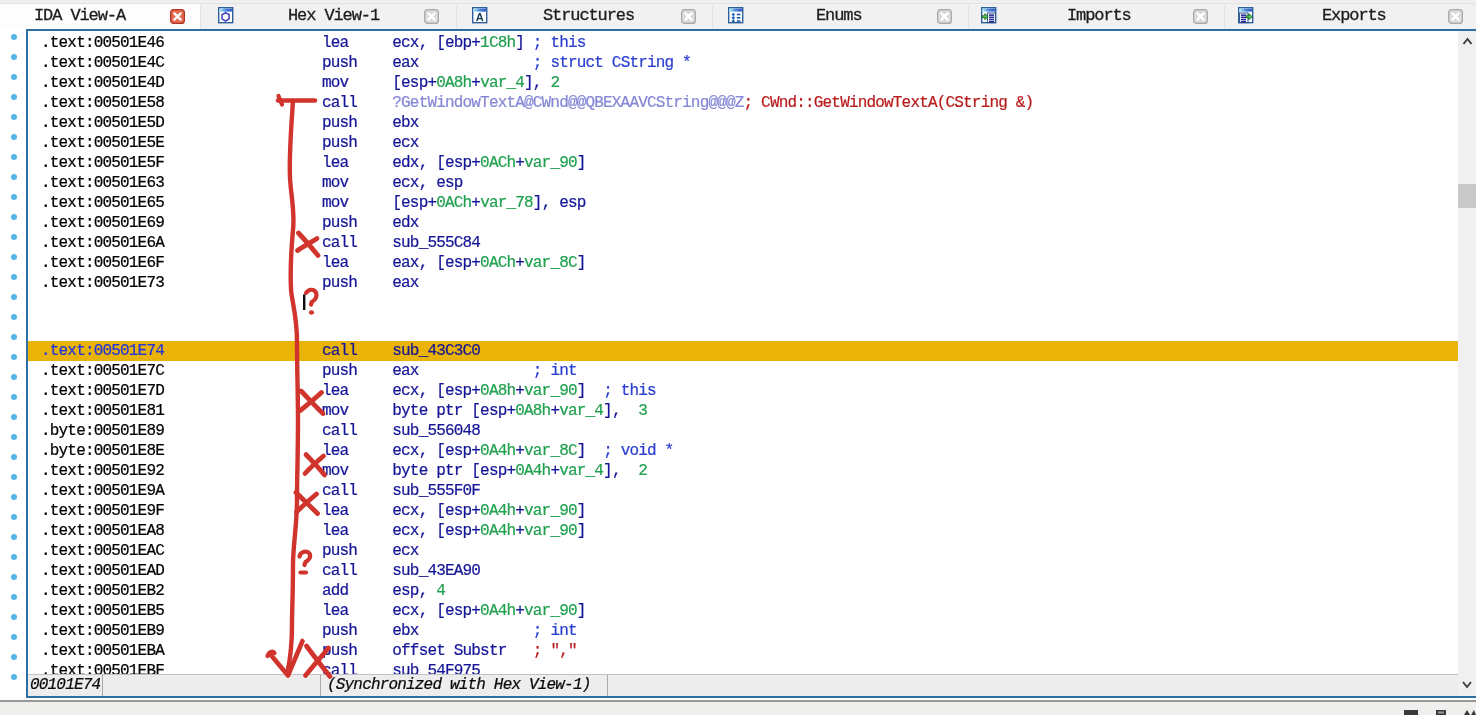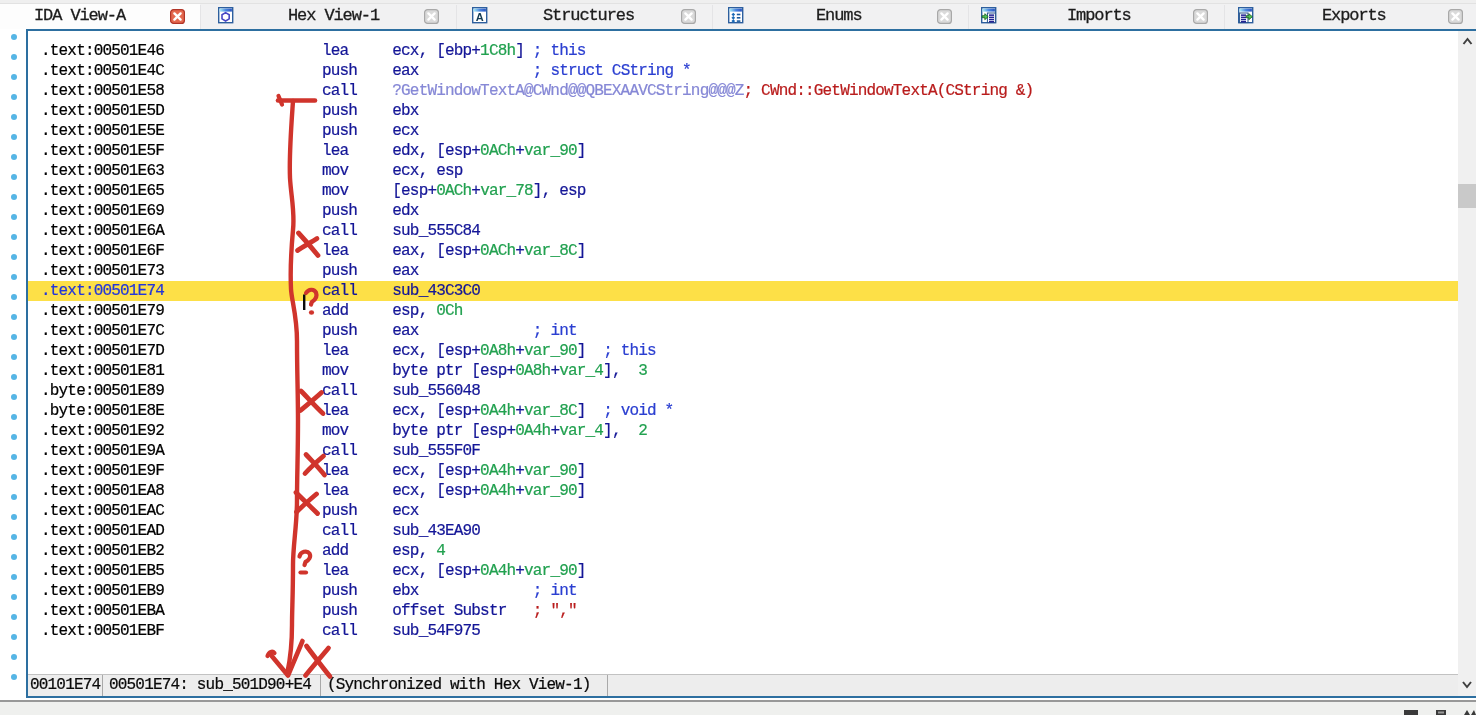--- a/index.html
+++ b/index.html
@@ -6,37 +6,37 @@
   background:#ffffff; font-family:"Liberation Mono", monospace; }
 .tabbar { position:absolute; left:0; top:0; width:1476px; height:29px; background:#f1f1f2; }
 .topstrip { position:absolute; left:0; top:0; width:1476px; height:4px; background:#efefef; border-bottom:1px solid #e2e2e2; }
 .activetab { position:absolute; left:0; top:4px; width:200px; height:25px; background:#fdfdfd; }
 .tabsep { position:absolute; top:5px; width:1px; height:24px; background:#e4e4e6; }
 .tabtxt { position:absolute; top:7px; height:18px; line-height:18px; font-size:17px;
   -webkit-text-stroke:0.3px #1c1c1c;
   letter-spacing:-1.1px; color:#1c1c1c; }
 .panel { position:absolute; left:26px; top:29px; width:1450px; height:669px;
   border:2px solid #2d6fa0; border-right:none; background:#ffffff; }
-.listing { position:absolute; left:0; top:0; width:1430px; height:643px; overflow:hidden; padding-top:10px; }
+.listing { position:absolute; left:0; top:0; width:1430px; height:643px; overflow:hidden; padding-top:2px; }
 .ln { height:20px; line-height:20px; white-space:pre; font-size:16px;
   -webkit-text-stroke:0.22px currentColor;
   letter-spacing:-0.82px; padding-left:13px; color:#141697; }
-.hl { background:#fde047; }
+.hl { background:#eab308;margin-top:48px; }
 .aa { color:#010101; }
 .ah { color:#2336d9; }
 .k { color:#141697; }
 .g { color:#22a150; }
 .c { color:#2b3fd1; }
 .gr { color:#b91c1c; }
 .m { color:#8688d6; }
 .status { position:absolute; left:0; top:643px; width:1430px; height:22px;
   -webkit-text-stroke:0.22px currentColor;
   background:#ededed; border-top:1px solid #c2c2c2; font-size:16px; letter-spacing:-0.82px;
   color:#0a0a0a; }
-.scell { position:absolute; top:0; height:21px; line-height:20px; white-space:pre; }
+.scell { position:absolute; top:0; height:21px; line-height:20px; white-space:pre;font-style:italic; }
 .ssep { position:absolute; top:0; width:1px; height:21px; background:#a9a9a9; }
 .sbar { position:absolute; left:1430px; top:0px; width:18px; height:665px; background:#f0f0f0; }
 .dot { position:absolute; left:11px; width:6px; height:6px; border-radius:50%; background:#55b5e5; }
 .ann { position:absolute; left:0; top:0; z-index:50; pointer-events:none; }
 .bottom { position:absolute; left:0; top:700px; width:1476px; height:15px;
   background:#eff0ee; border-top:2px solid #989898; }
 </style></head>
 <body>
 <div class="tabbar">
   <div class="topstrip"></div>
@@ -149,52 +149,51 @@
 <path d="M4.4,4.4 L10.6,10.6 M10.6,4.4 L4.4,10.6" stroke="#ffffff" stroke-width="2.4" stroke-linecap="round"></path>
   </svg>
 <svg style="position:absolute;left:1448px;top:9px" width="15" height="15" viewBox="0 0 15 15">
 <rect x="0.6" y="0.6" width="13.8" height="13.8" rx="3" fill="#dadada" stroke="#a8a8a8" stroke-width="1.2"></rect>
 <path d="M4.4,4.4 L10.6,10.6 M10.6,4.4 L4.4,10.6" stroke="#ffffff" stroke-width="2.4" stroke-linecap="round"></path>
   </svg>
 <div class="panel">
   <div class="listing">
 <div class="ln"><span class="aa">.text:00501E46</span><span class="k">                  lea     </span><span class="k">ecx, [ebp+</span><span class="g">1C8h</span><span class="k">]</span><span class="k"> </span><span class="c">; this</span></div>
 <div class="ln"><span class="aa">.text:00501E4C</span><span class="k">                  push    </span><span class="k">eax</span><span class="k">             </span><span class="c">; struct CString *</span></div>
+<div class="ln"><span class="aa">.text:00501E4D</span><span class="k">                  mov     </span><span class="k">[esp+</span><span class="g">0A8h</span><span class="k">+</span><span class="g">var_4</span><span class="k">], </span><span class="g">2</span></div>
 <div class="ln"><span class="aa">.text:00501E58</span><span class="k">                  call    </span><span class="m">?GetWindowTextA@CWnd@@QBEXAAVCString@@@Z</span><span class="k"></span><span class="gr">; CWnd::GetWindowTextA(CString &amp;)</span></div>
 <div class="ln"><span class="aa">.text:00501E5D</span><span class="k">                  push    </span><span class="k">ebx</span></div>
 <div class="ln"><span class="aa">.text:00501E5E</span><span class="k">                  push    </span><span class="k">ecx</span></div>
 <div class="ln"><span class="aa">.text:00501E5F</span><span class="k">                  lea     </span><span class="k">edx, [esp+</span><span class="g">0ACh</span><span class="k">+</span><span class="g">var_90</span><span class="k">]</span></div>
 <div class="ln"><span class="aa">.text:00501E63</span><span class="k">                  mov     </span><span class="k">ecx, esp</span></div>
 <div class="ln"><span class="aa">.text:00501E65</span><span class="k">                  mov     </span><span class="k">[esp+</span><span class="g">0ACh</span><span class="k">+</span><span class="g">var_78</span><span class="k">], esp</span></div>
 <div class="ln"><span class="aa">.text:00501E69</span><span class="k">                  push    </span><span class="k">edx</span></div>
 <div class="ln"><span class="aa">.text:00501E6A</span><span class="k">                  call    </span><span class="k">sub_555C84</span></div>
 <div class="ln"><span class="aa">.text:00501E6F</span><span class="k">                  lea     </span><span class="k">eax, [esp+</span><span class="g">0ACh</span><span class="k">+</span><span class="g">var_8C</span><span class="k">]</span></div>
 <div class="ln"><span class="aa">.text:00501E73</span><span class="k">                  push    </span><span class="k">eax</span></div>
 <div class="ln hl"><span class="ah">.text:00501E74</span><span class="k">                  call    </span><span class="k">sub_43C3C0</span></div>
-<div class="ln"><span class="aa">.text:00501E79</span><span class="k">                  add     </span><span class="k">esp, </span><span class="g">0Ch</span></div>
 <div class="ln"><span class="aa">.text:00501E7C</span><span class="k">                  push    </span><span class="k">eax</span><span class="k">             </span><span class="c">; int</span></div>
 <div class="ln"><span class="aa">.text:00501E7D</span><span class="k">                  lea     </span><span class="k">ecx, [esp+</span><span class="g">0A8h</span><span class="k">+</span><span class="g">var_90</span><span class="k">]</span><span class="k">  </span><span class="c">; this</span></div>
 <div class="ln"><span class="aa">.text:00501E81</span><span class="k">                  mov     </span><span class="k">byte ptr [esp+</span><span class="g">0A8h</span><span class="k">+</span><span class="g">var_4</span><span class="k">],  </span><span class="g">3</span></div>
 <div class="ln"><span class="aa">.byte:00501E89</span><span class="k">                  call    </span><span class="k">sub_556048</span></div>
 <div class="ln"><span class="aa">.byte:00501E8E</span><span class="k">                  lea     </span><span class="k">ecx, [esp+</span><span class="g">0A4h</span><span class="k">+</span><span class="g">var_8C</span><span class="k">]</span><span class="k">  </span><span class="c">; void *</span></div>
 <div class="ln"><span class="aa">.text:00501E92</span><span class="k">                  mov     </span><span class="k">byte ptr [esp+</span><span class="g">0A4h</span><span class="k">+</span><span class="g">var_4</span><span class="k">],  </span><span class="g">2</span></div>
 <div class="ln"><span class="aa">.text:00501E9A</span><span class="k">                  call    </span><span class="k">sub_555F0F</span></div>
 <div class="ln"><span class="aa">.text:00501E9F</span><span class="k">                  lea     </span><span class="k">ecx, [esp+</span><span class="g">0A4h</span><span class="k">+</span><span class="g">var_90</span><span class="k">]</span></div>
 <div class="ln"><span class="aa">.text:00501EA8</span><span class="k">                  lea     </span><span class="k">ecx, [esp+</span><span class="g">0A4h</span><span class="k">+</span><span class="g">var_90</span><span class="k">]</span></div>
 <div class="ln"><span class="aa">.text:00501EAC</span><span class="k">                  push    </span><span class="k">ecx</span></div>
 <div class="ln"><span class="aa">.text:00501EAD</span><span class="k">                  call    </span><span class="k">sub_43EA90</span></div>
 <div class="ln"><span class="aa">.text:00501EB2</span><span class="k">                  add     </span><span class="k">esp, </span><span class="g">4</span></div>
 <div class="ln"><span class="aa">.text:00501EB5</span><span class="k">                  lea     </span><span class="k">ecx, [esp+</span><span class="g">0A4h</span><span class="k">+</span><span class="g">var_90</span><span class="k">]</span></div>
 <div class="ln"><span class="aa">.text:00501EB9</span><span class="k">                  push    </span><span class="k">ebx</span><span class="k">             </span><span class="c">; int</span></div>
 <div class="ln"><span class="aa">.text:00501EBA</span><span class="k">                  push    </span><span class="k">offset Substr</span><span class="k">   </span><span class="gr">; ","</span></div>
 <div class="ln"><span class="aa">.text:00501EBF</span><span class="k">                  call    </span><span class="k">sub_54F975</span></div>
   </div>
   <div class="status">
     <span class="scell" style="left:2px">00101E74</span>
-    <span class="scell" style="left:81px">00501E74: sub_501D90+E4</span>
     <span class="scell" style="left:299px">(Synchronized with Hex View-1)</span>
     <div class="ssep" style="left:74px"></div>
     <div class="ssep" style="left:292px"></div>
     <div class="ssep" style="left:579px"></div>
   </div>
   <div class="sbar">
     <svg width="18" height="665" viewBox="0 0 18 665">
       <rect x="0" y="153" width="18" height="24" fill="#c9c9c9"></rect>
       <path d="M5.5,13 L9.5,8 L13.5,13" fill="none" stroke="#3f3f3f" stroke-width="2"></path>
       <path d="M5,651 L9,656 L13,651" fill="none" stroke="#3f3f3f" stroke-width="2"></path>

